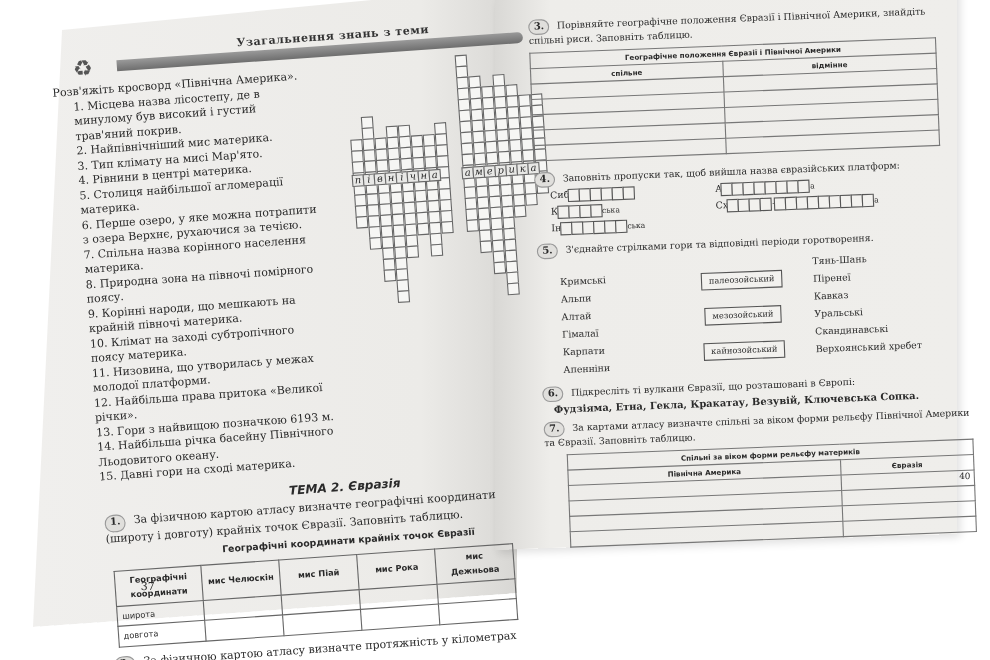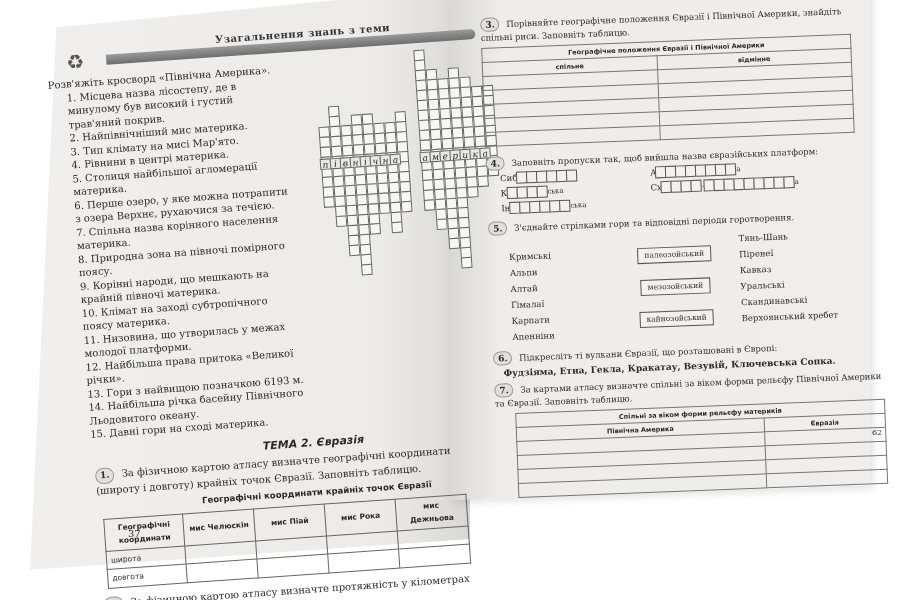--- a/index.html
+++ b/index.html
@@ -588,14 +588,14 @@
             <td></td>
             <td></td>
           </tr>
           <tr>
             <td></td>
             <td></td>
           </tr>
         </tbody>
     </table>
   </div>
-  <div class="page-num" style="left:872px; top:428px; font-size:8px;">62</div>
+  <div class="page-num" style="left:872px; top:428px; font-size:8px;">40</div>
 </div>
 
 </body></html>

